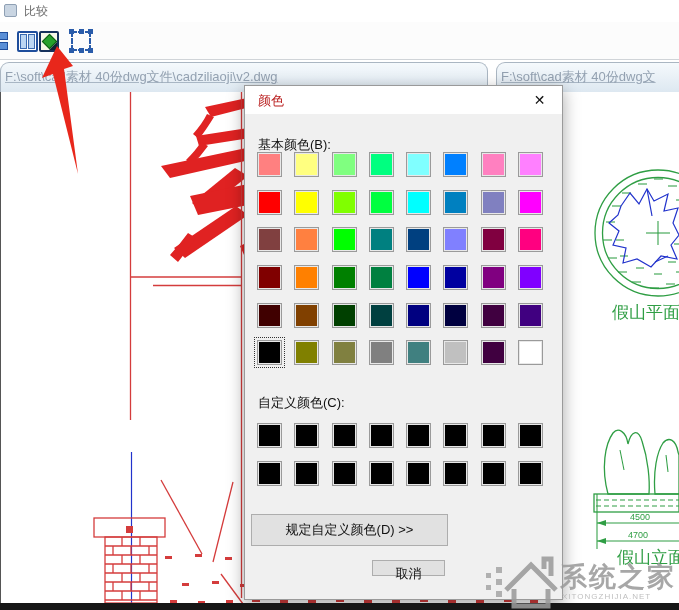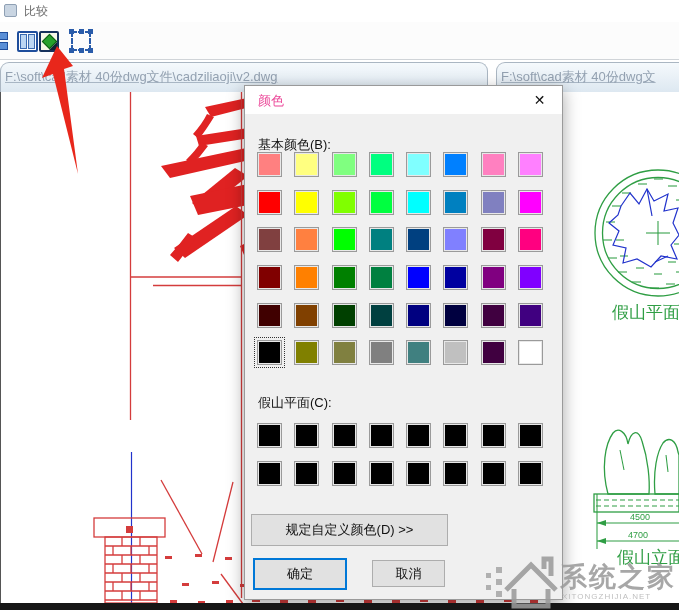--- a/index.html
+++ b/index.html
@@ -70,21 +70,21 @@
   .dim-text  { fill:var(--cad-green); font-size:9px; }
   
   .dialog {
     position:absolute; left:244px; top:85px; width:319px; height:515px;
     background:#f0f0f0; border:1px solid #9a9a9a;
     box-shadow:0 5px 16px rgba(0,0,0,.35); z-index:20;
   }
   .dialog .dtitle {
     position:absolute; left:0; top:0; width:100%; height:28px; background:#ffffff;
   }
-  .dialog .dtitle .txt { position:absolute; left:13px; top:6px; font-size:13px; color:#ec4899; }
+  .dialog .dtitle .txt { position:absolute; left:13px; top:6px; font-size:13px; color:#b91c1c; }
   .dialog .close {
     position:absolute; right:0; top:0; width:45px; height:28px;
     text-align:center; line-height:28px; font-size:14px; color:#111; cursor:pointer;
   }
   .dlabel { position:absolute; left:13px; font-size:13px; color:#111; }
   .lbl-basic { top:38px;margin-top:12px; }
   .lbl-custom { top:308px; }
   .cgrid {
     position:absolute; left:12px; display:grid;
     grid-template-columns:repeat(8,25px); grid-auto-rows:25px;
@@ -93,21 +93,21 @@
   .grid-basic { top:66px; }
   .grid-custom { top:337px; }
   .swatch { width:25px; height:25px; border:1px solid #9a9a9a; box-shadow:inset 0 0 0 1px #e8e8e8; }
   .swatch.selected { outline:1.5px dotted #333; outline-offset:2px; }
   .btn {
     position:absolute; background:#e1e1e1; border:1px solid #adadad;
     font-size:13px; color:#111; text-align:center; font-family:inherit; cursor:pointer;
   }
   .btn-define { left:6px; top:428px; width:197px; height:32px; line-height:30px; }
   .btn-ok { left:8px; top:472px; width:94px; height:32px; line-height:28px; border:2px solid var(--accent-blue); }
-  .btn-cancel { left:127px; top:474px; width:73px; height:27px; line-height:25px; }
+  .btn-cancel { left:127px; top:474px; width:73px; height:16px; line-height:25px; }
   
   .arrow-layer { position:absolute; left:0; top:0; width:679px; height:610px; z-index:40; pointer-events:none; }
   .bottom-strip { position:absolute; left:0; top:603px; width:679px; height:7px; background:#161616; z-index:30; }
   .watermark { position:absolute; left:468px; top:545px; width:211px; height:65px; z-index:60; pointer-events:none; opacity:.88; }
   .wm-brand { position:absolute; left:92px; top:14px; font-size:27px; font-weight:bold; color:#9b9b9b; letter-spacing:2px; white-space:nowrap; }
   .wm-site { position:absolute; left:94px; top:47px; font-size:8px; color:#b7b7b7; letter-spacing:1px; }
 </style>
 </head>
 <body>
 
@@ -329,41 +329,40 @@
       <div class="swatch" style="background: rgb(64, 0, 128);"></div>
       <div class="swatch selected" style="background: rgb(0, 0, 0);"></div>
       <div class="swatch" style="background: rgb(128, 128, 0);"></div>
       <div class="swatch" style="background: rgb(128, 128, 64);"></div>
       <div class="swatch" style="background: rgb(128, 128, 128);"></div>
       <div class="swatch" style="background: rgb(64, 128, 128);"></div>
       <div class="swatch" style="background: rgb(192, 192, 192);"></div>
       <div class="swatch" style="background: rgb(64, 0, 64);"></div>
       <div class="swatch" style="background: rgb(255, 255, 255);"></div>
     </div>
-  <div class="dlabel lbl-custom">假山平面(C):</div>
+  <div class="dlabel lbl-custom">自定义颜色(C):</div>
   <div class="cgrid grid-custom">
       <div class="swatch" style="background: rgb(0, 0, 0);"></div>
       <div class="swatch" style="background: rgb(0, 0, 0);"></div>
       <div class="swatch" style="background: rgb(0, 0, 0);"></div>
       <div class="swatch" style="background: rgb(0, 0, 0);"></div>
       <div class="swatch" style="background: rgb(0, 0, 0);"></div>
       <div class="swatch" style="background: rgb(0, 0, 0);"></div>
       <div class="swatch" style="background: rgb(0, 0, 0);"></div>
       <div class="swatch" style="background: rgb(0, 0, 0);"></div>
       <div class="swatch" style="background: rgb(0, 0, 0);"></div>
       <div class="swatch" style="background: rgb(0, 0, 0);"></div>
       <div class="swatch" style="background: rgb(0, 0, 0);"></div>
       <div class="swatch" style="background: rgb(0, 0, 0);"></div>
       <div class="swatch" style="background: rgb(0, 0, 0);"></div>
       <div class="swatch" style="background: rgb(0, 0, 0);"></div>
       <div class="swatch" style="background: rgb(0, 0, 0);"></div>
       <div class="swatch" style="background: rgb(0, 0, 0);"></div>
     </div>
   <button class="btn btn-define">规定自定义颜色(D) &gt;&gt;</button>
-  <button class="btn btn-ok">确定</button>
   <button class="btn btn-cancel">取消</button>
 </div>
 
 <div class="bottom-strip"></div>
 
 <svg class="arrow-layer" viewBox="0 0 679 610">
   <polygon points="57,46 42,78 53,74 78,174 64,69 73,66" style="fill:var(--arrow-red)"></polygon>
 </svg>
 
 <div class="watermark">

